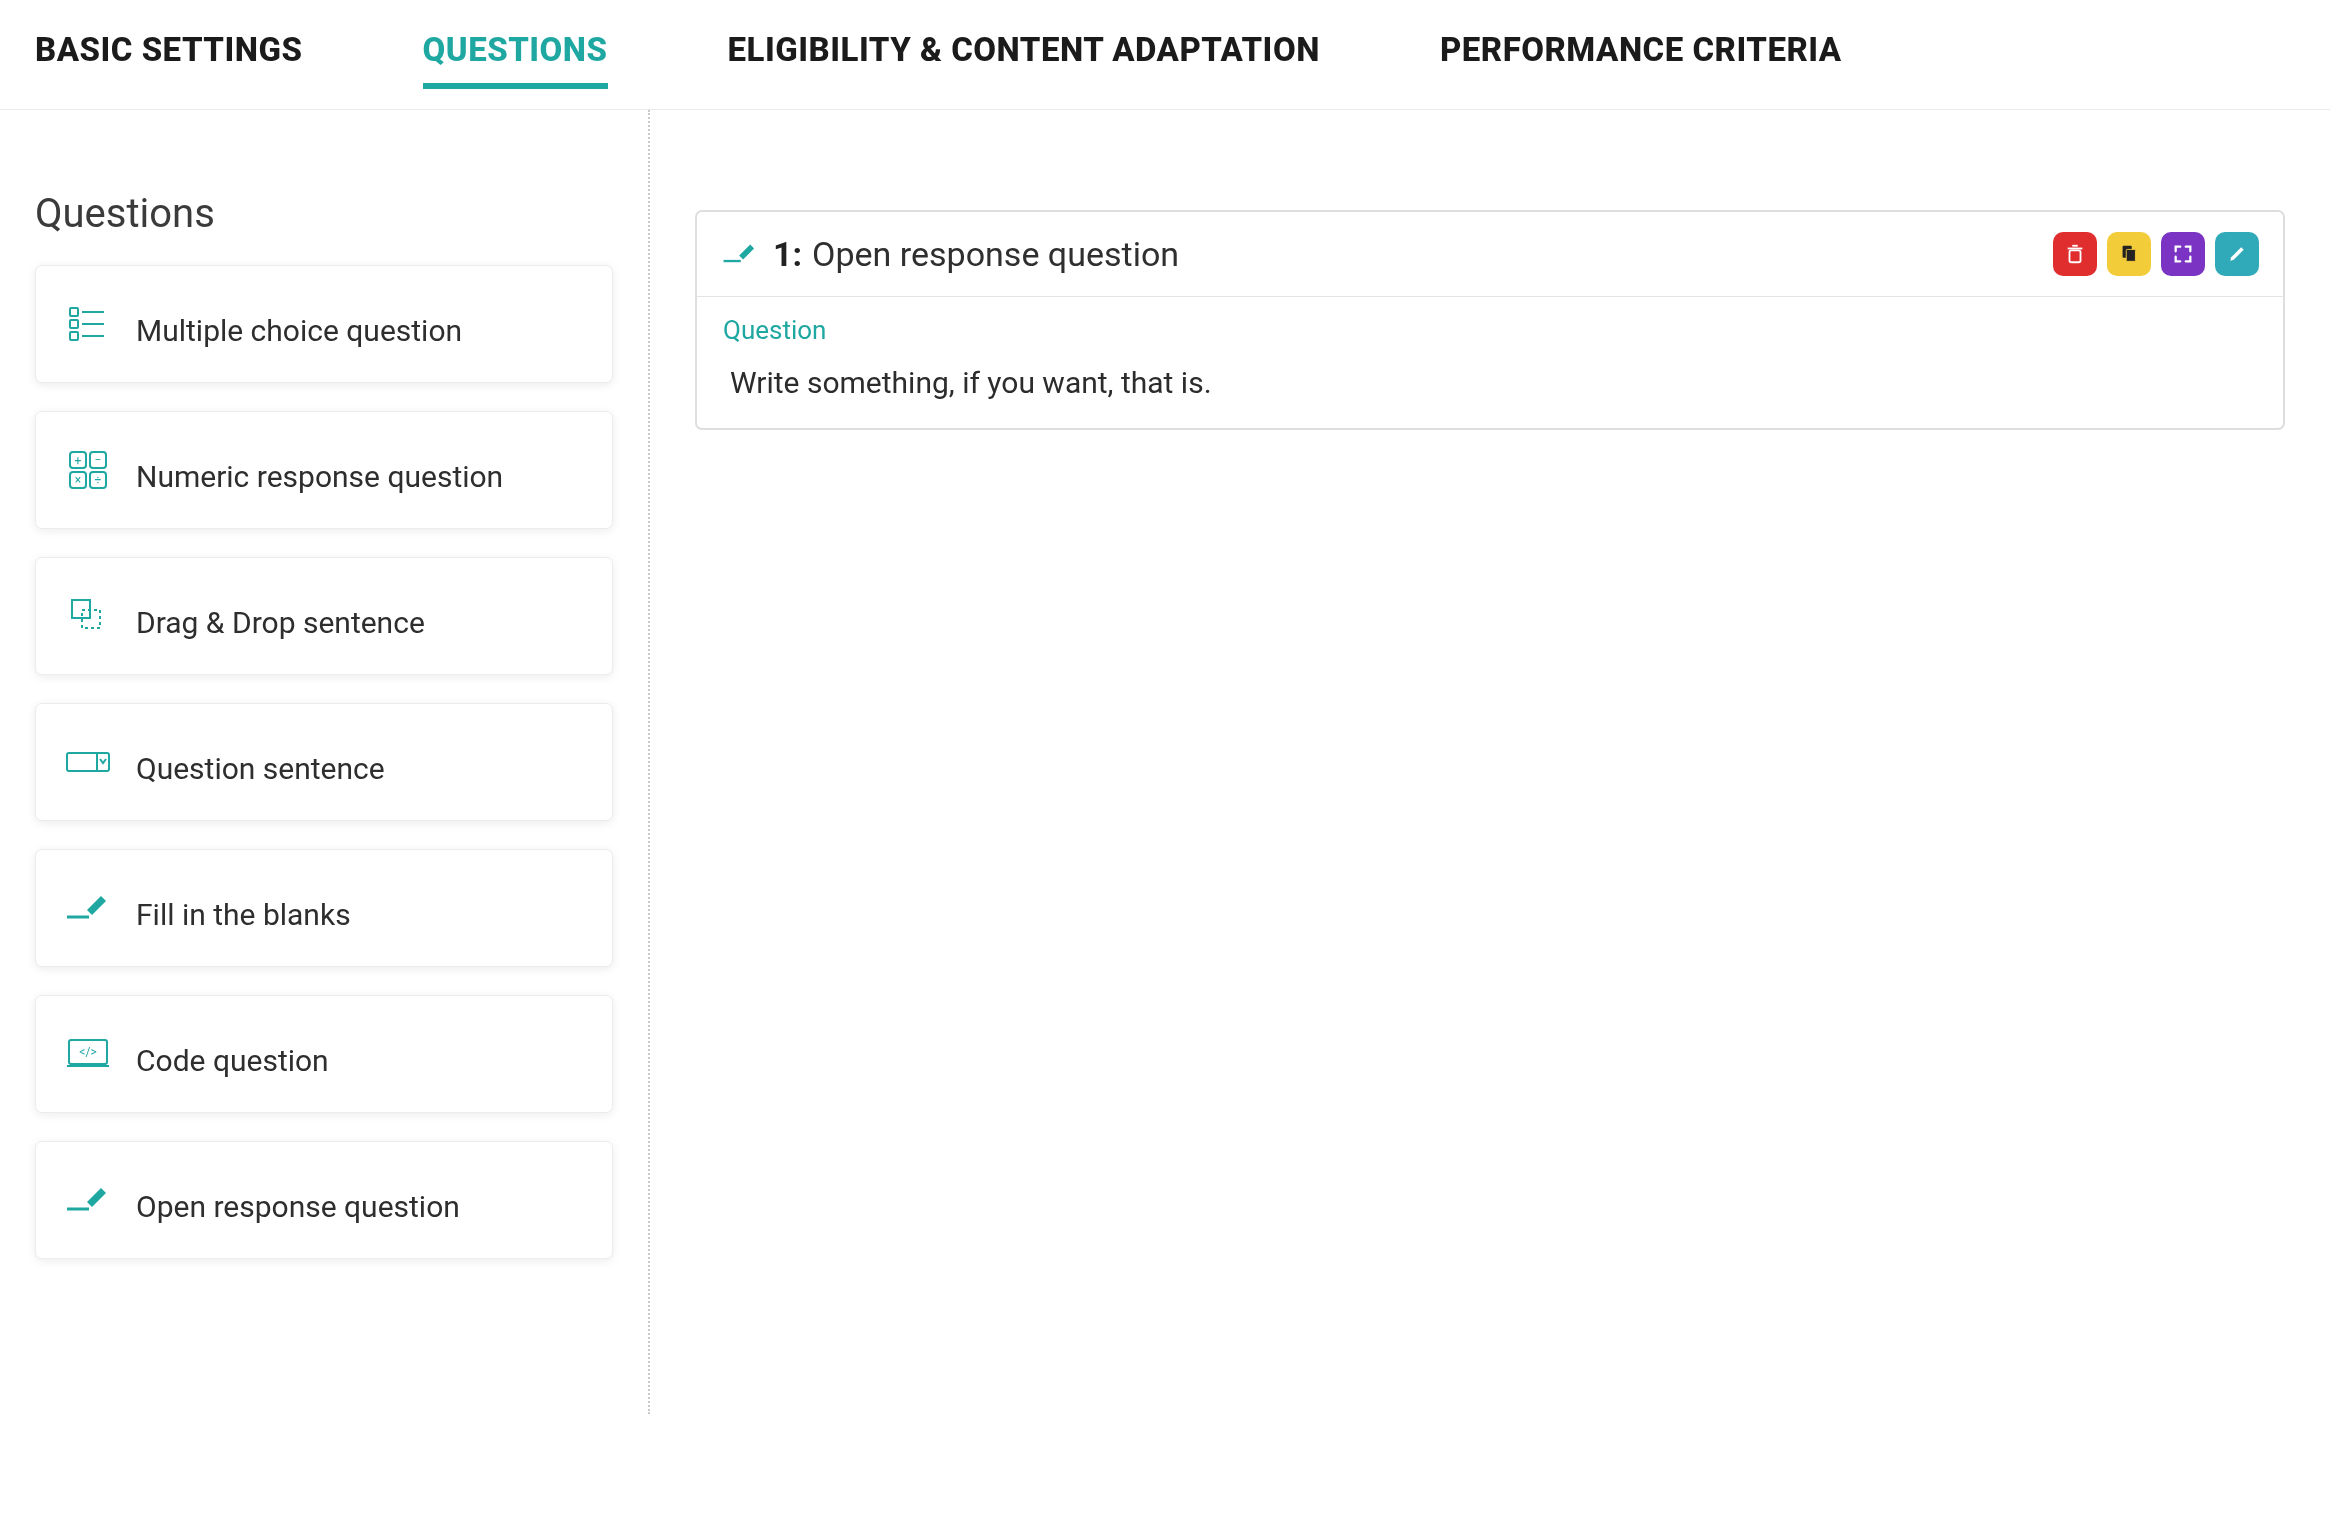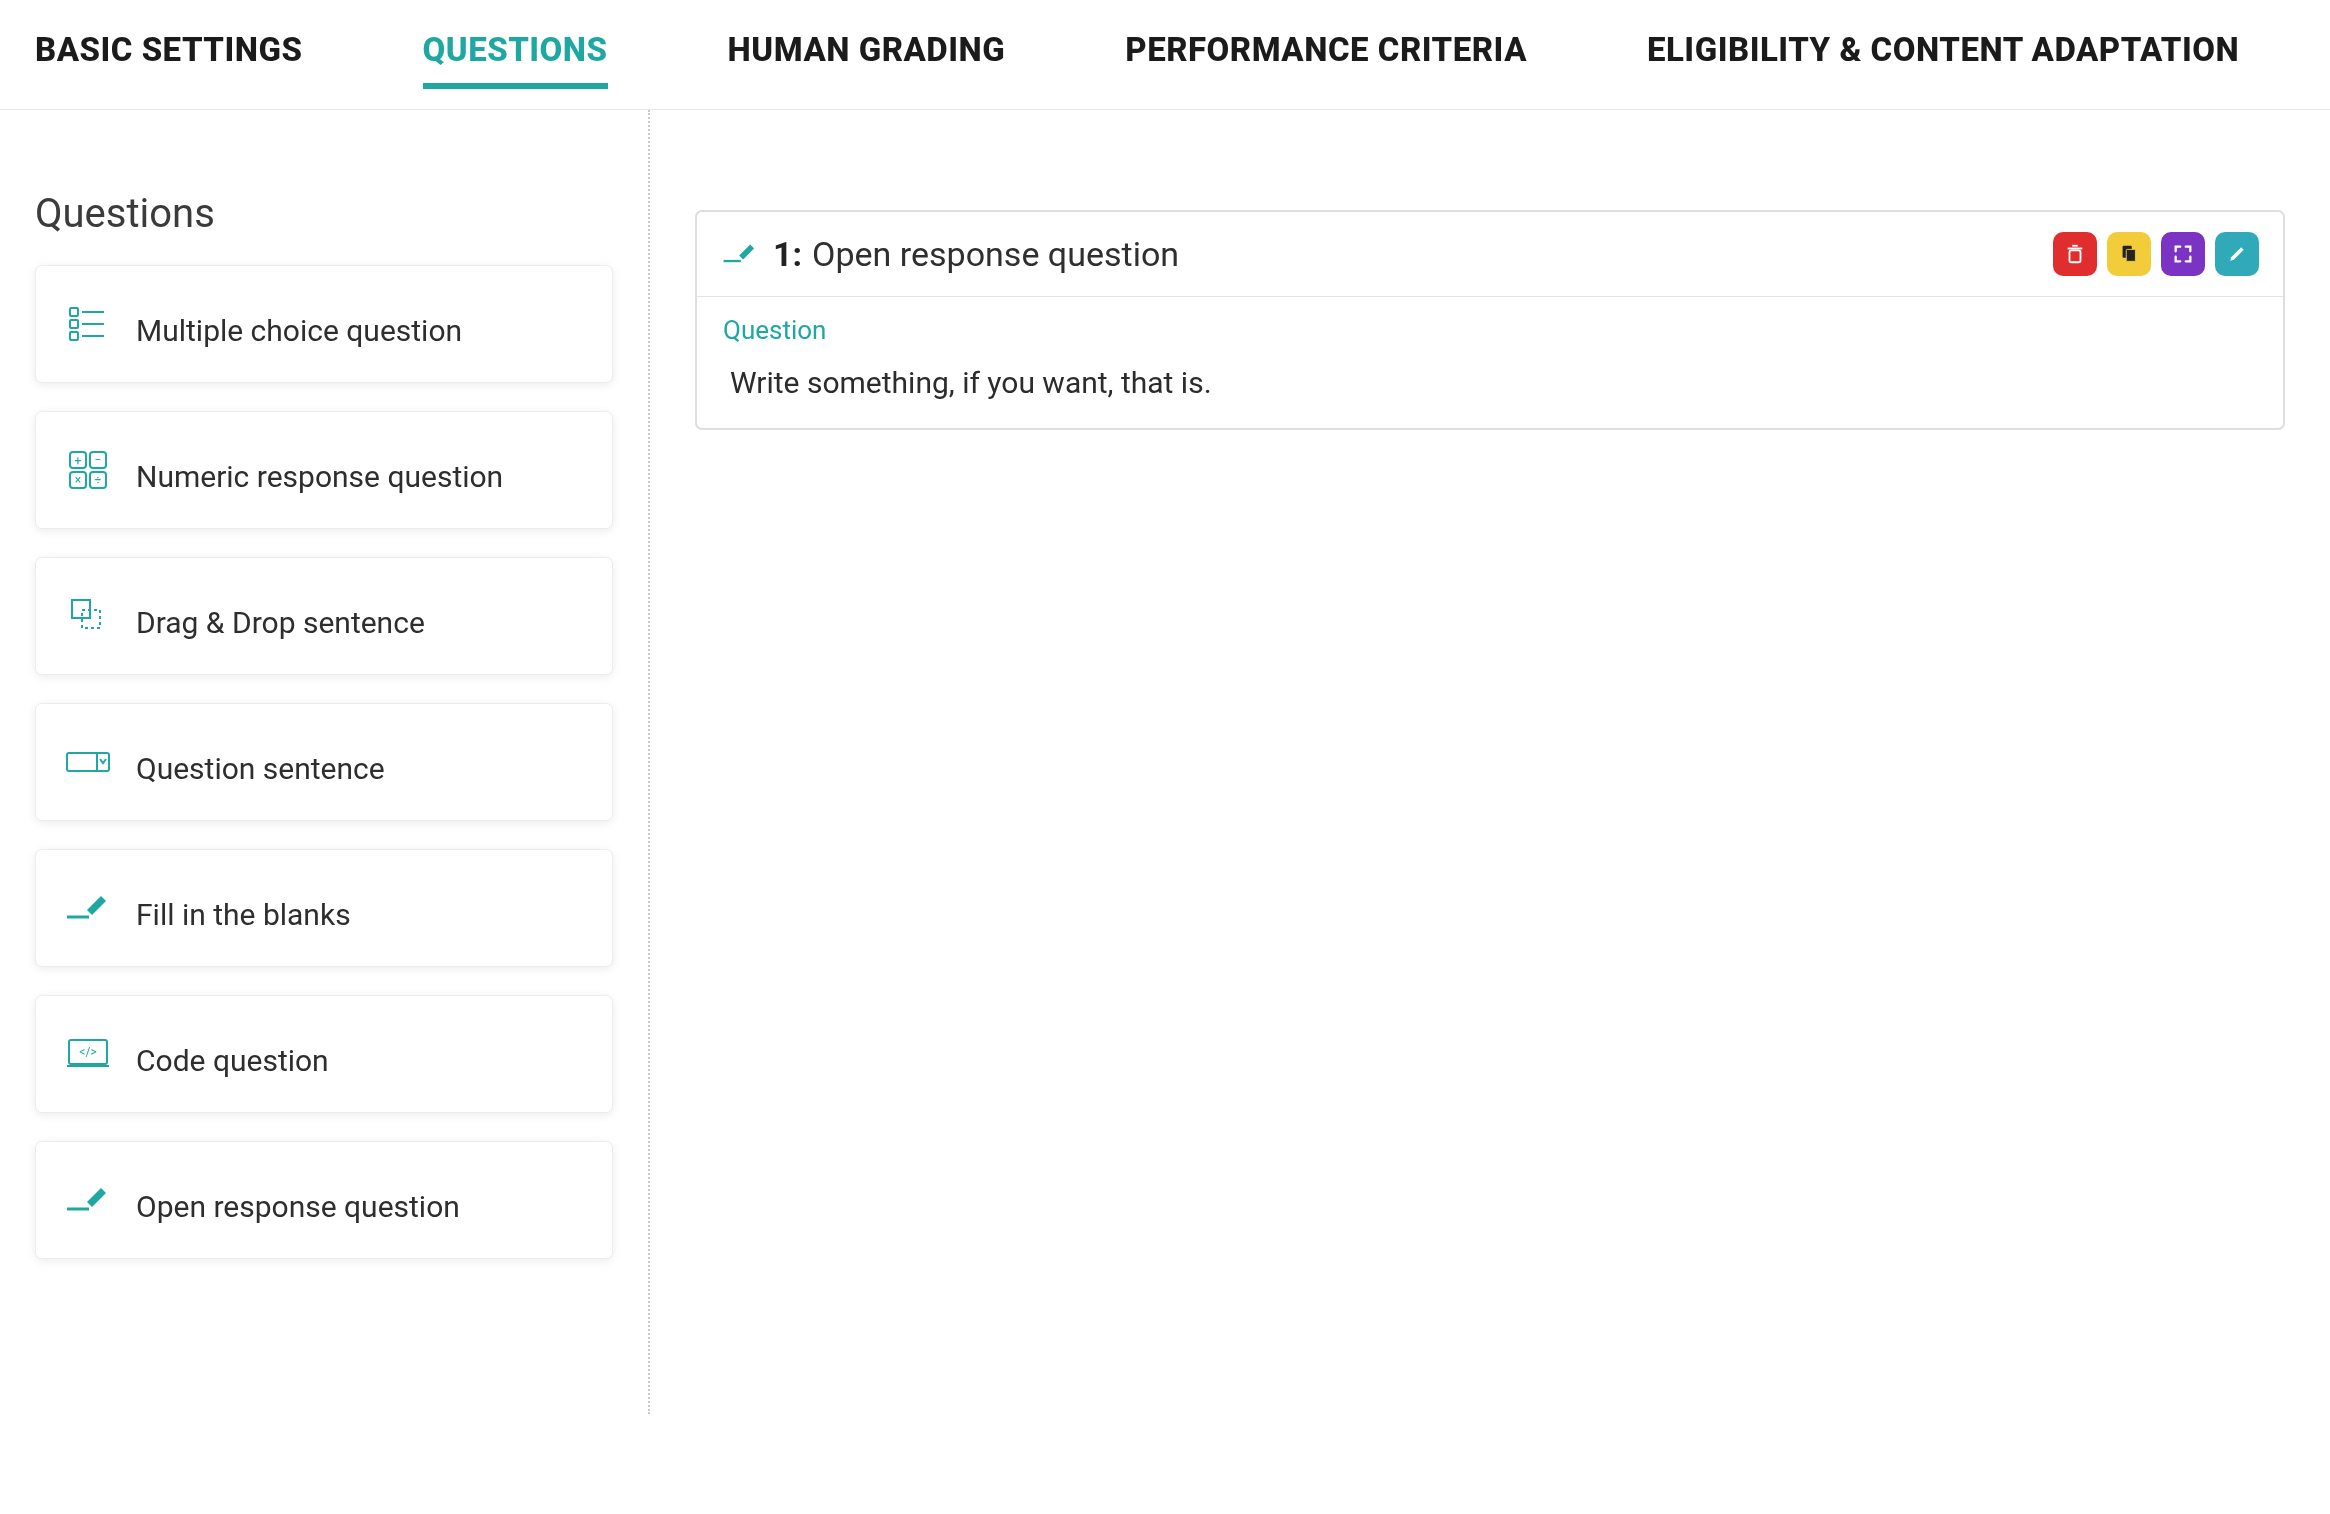--- a/index.html
+++ b/index.html
@@ -143,23 +143,22 @@
       color: #2c2c2c;
       margin-left: 7px;
     }
   </style>
 </head>
 <body>
 
 <div class="tabs">
   <div class="tab">BASIC SETTINGS</div>
   <div class="tab active">QUESTIONS</div>
-  <div class="tab">HUMAN GRADING</div>
+  <div class="tab">ELIGIBILITY &amp; CONTENT ADAPTATION</div>
   <div class="tab">PERFORMANCE CRITERIA</div>
-  <div class="tab">ELIGIBILITY &amp; CONTENT ADAPTATION</div>
 </div>
 
 <div class="main">
 
   <div class="sidebar">
     <h2>Questions</h2>
 
     <div class="qtype-card">
       <span class="qtype-icon">
         <svg width="40" height="40" viewBox="0 0 40 40" fill="none">

